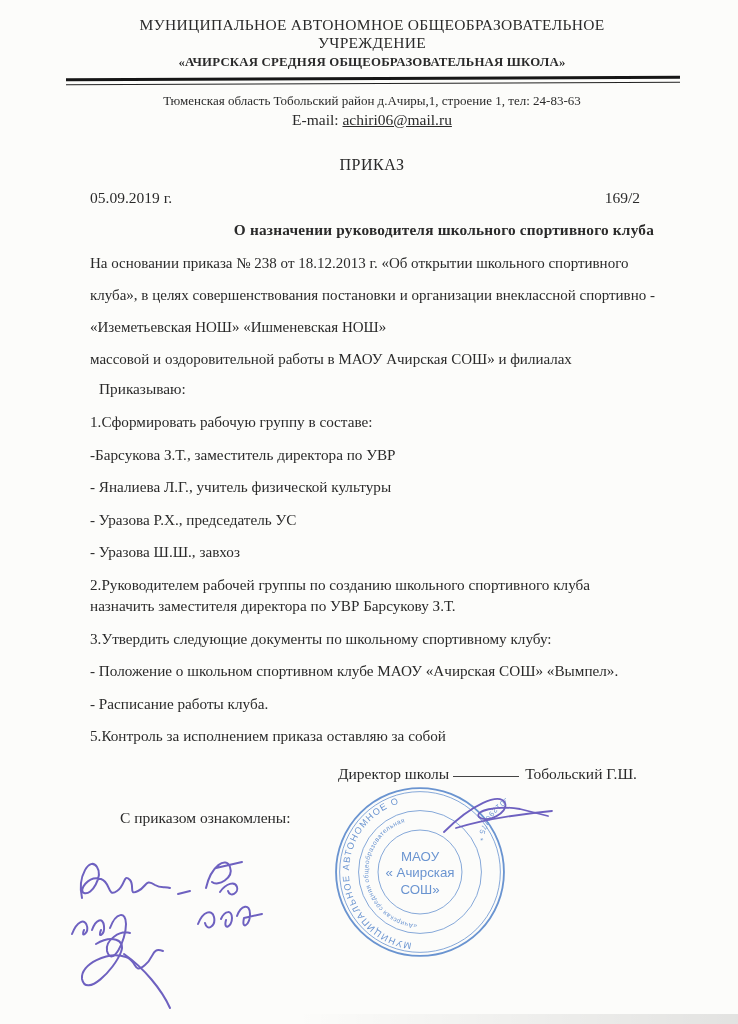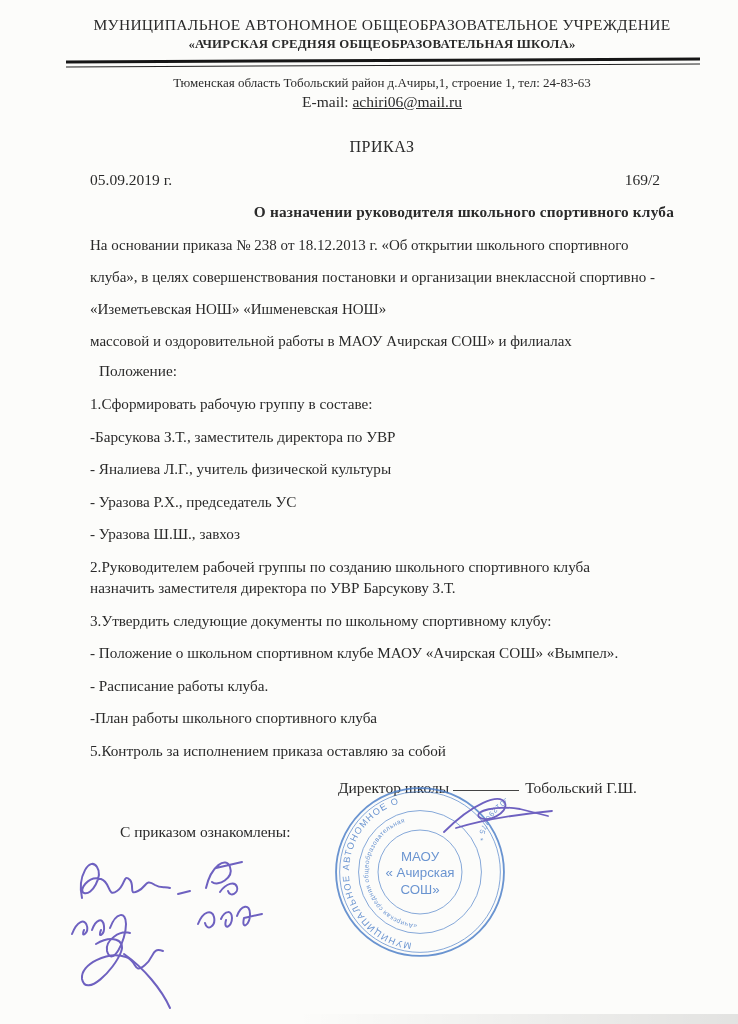--- a/index.html
+++ b/index.html
@@ -9,21 +9,21 @@
     font-family:"Liberation Serif", serif;
   }
   .page{
     position:relative;width:738px;height:1024px;
     background:#fcfcfa;color:#2a2a2a;overflow:hidden;
   }
   .scan-edge{
     position:absolute;left:0;bottom:0;width:100%;height:10px;
     background:linear-gradient(to right, rgba(0,0,0,0) 40%, rgba(0,0,0,.10));
   }
-  .content{padding:16px 64px 0 90px;}
+  .content{padding:16px 84px 0 90px;}
   .center{text-align:center;}
   .org1{font-size:15.5px;letter-spacing:.3px;}
   .org2{font-size:12.8px;font-weight:bold;margin-top:3px;letter-spacing:.2px;}
   .rule-double{
     margin:7px -26px 0 -24px;height:3px;
     border-top:3.5px solid #161616;border-bottom:1.4px solid #222;
     transform:rotate(-0.25deg);
   }
   .address{font-size:13px;margin-top:9px;}
   .email-line{font-size:15.5px;margin-top:2px;}
@@ -68,33 +68,32 @@
 
     <div class="subject">О назначении руководителя школьного спортивного клуба</div>
 
     <div class="preamble">
       <div>На основании приказа № 238 от 18.12.2013 г. «Об открытии школьного спортивного</div>
       <div>клуба», в целях совершенствования постановки и организации внеклассной спортивно -</div>
       <div>«Иземетьевская НОШ» «Ишменевская НОШ»</div>
       <div>массовой и оздоровительной работы в МАОУ Ачирская СОШ»  и филиалах</div>
     </div>
 
-    <div class="resolution">Положение:</div>
+    <div class="resolution">Приказываю:</div>
 
     <div class="items">
       <div class="doc-item">1.Сформировать рабочую группу в составе:</div>
       <div class="doc-item">-Барсукова З.Т., заместитель директора по УВР</div>
       <div class="doc-item">- Яналиева Л.Г., учитель физической культуры</div>
       <div class="doc-item">- Уразова Р.Х., председатель  УС</div>
       <div class="doc-item">- Уразова Ш.Ш., завхоз</div>
       <div class="doc-item">2.Руководителем рабочей группы по созданию школьного спортивного клуба назначить заместителя директора по УВР Барсукову З.Т.</div>
       <div class="doc-item">3.Утвердить следующие документы по школьному спортивному клубу:</div>
       <div class="doc-item">- Положение о школьном спортивном клубе МАОУ «Ачирская СОШ» «Вымпел».</div>
       <div class="doc-item">- Расписание работы клуба.</div>
-      <div class="doc-item">-План работы школьного спортивного клуба</div>
       <div class="doc-item">5.Контроль за исполнением приказа оставляю за собой</div>
     </div>
 
     <div class="sig-row">
       <span class="sig-role">Директор школы</span><span class="sig-line"></span><span>Тобольский Г.Ш.</span>
     </div>
 
     <div class="ack-label">С приказом ознакомлены:</div>
   </div>
 

